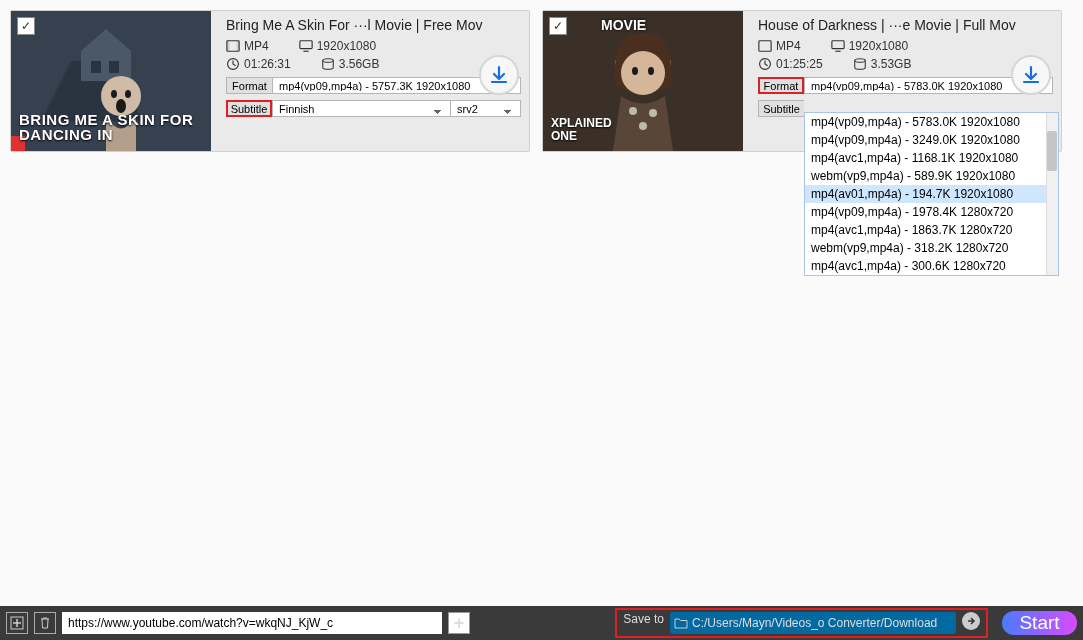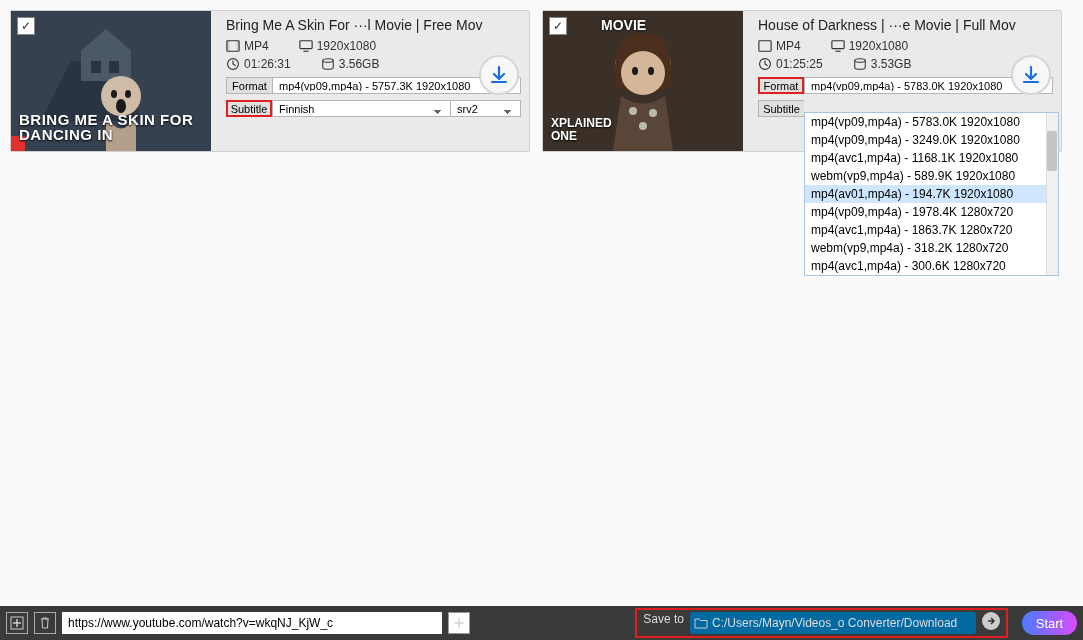--- a/index.html
+++ b/index.html
@@ -35,21 +35,21 @@
 .ftr-btn svg { width:14px; height:14px; }
 .url-in { flex:0 0 380px; height:22px; background:#fff; border:none; padding:0 6px; font-size:12px; }
 .add-btn { width:22px; height:22px; background:#fff; display:flex; align-items:center; justify-content:center; font-size:18px; font-weight:bold; cursor:pointer; border:1px solid #999; }
 .spacer { flex:1; }
 .save-box { display:flex; gap:6px; border:2px solid #e02020; padding:2px 6px; height:30px; }
 .save-lbl { font-size:12px; color:#ddd; }
 .save-field { display:flex; align-items:center; background:#0369a1; border-radius:3px; padding:0 4px; height:22px; gap:4px; }
 .save-path { width:260px; background:transparent; border:none; color:#ddd; font-size:12px; }
 .circ-btn { width:18px; height:18px; border-radius:50%; background:#ccc; display:flex; align-items:center; justify-content:center; cursor:pointer; }
 .circ-btn svg{width:10px;height:10px;}
-.start { width:55px; height:24px; border-radius:13px; background:linear-gradient(90deg,#4a7bff,#d94bff); color:#fff; border:none; font-size:13px; cursor:pointer; margin-left:8px; }
+.start { width:75px; height:24px; border-radius:13px; background:linear-gradient(90deg,#4a7bff,#d94bff); color:#fff; border:none; font-size:19px; cursor:pointer; margin-left:8px; }
 .card2-wrap { position:relative; }
 </style>
 </head>
 <body>
 
 <div class="main">
 
   <div class="card">
     <div class="thumb">
       <svg viewBox="0 0 200 140">

